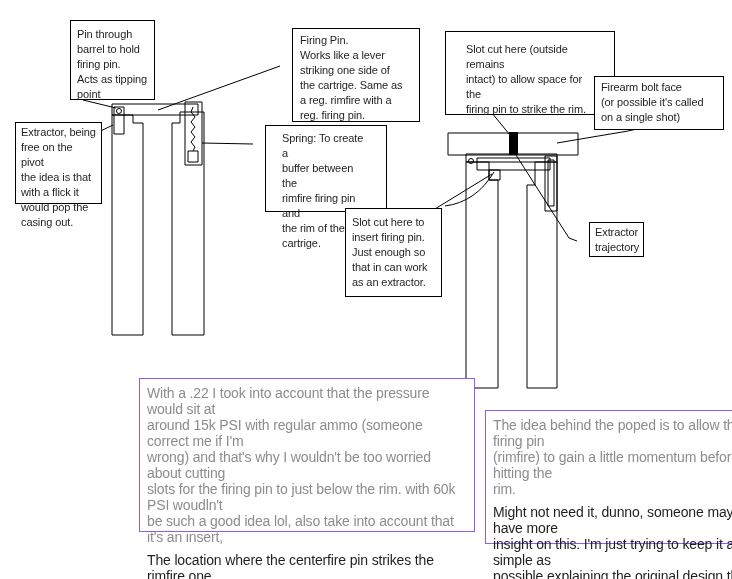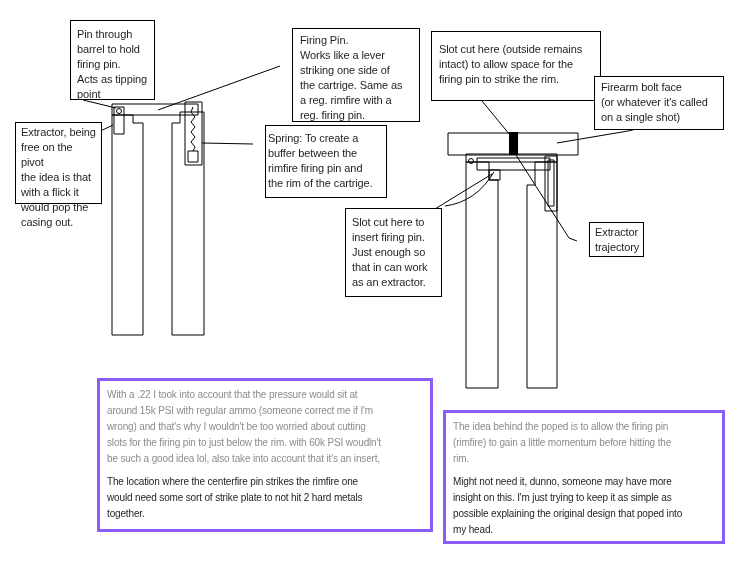--- a/index.html
+++ b/index.html
@@ -10,23 +10,24 @@
   .drawlayer{position:absolute;left:0;top:0;}
   .drawlayer *{vector-effect:non-scaling-stroke;}
   .stroke{fill:none;stroke:#000000;stroke-width:1;}
   .fillink{fill:#000000;stroke:none;}
   .note{
     position:absolute;border:1px solid #000000;background:#ffffff;
     color:#1f1f1f;font-size:11px;line-height:15px;white-space:pre-line;
     box-sizing:border-box;letter-spacing:-0.1px;margin-left:12px;
   }
   .bignote{
-    position:absolute;border:3px solid #8b5cf6;background:#ffffff;
-    box-sizing:border-box;font-size:10px;line-height:16px;
+    position:absolute;border:1px solid #8b5cf6;background:#ffffff;
+    box-sizing:border-box;font-size:14px;line-height:16px;
     letter-spacing:-0.15px;
+    margin-left:42px;
   }
   .bignote p{margin:0;white-space:pre-line;}
   .muted{color:#8c8c8c;}
   .strong{color:#1f1f1f;}
   .gap-top{margin-top:7px !important;}
 </style>
 </head>
 <body>
 
 <div class="stage">
@@ -82,31 +83,31 @@
 a reg. rimfire with a
 reg.  firing pin.</div>
 
   <div class="note" style="left:3px;top:122px;width:87px;height:82px;padding:2px 5px;">Extractor, being
 free on the pivot
 the idea is that
 with a flick it
 would pop the
 casing out.</div>
 
-  <div class="note" style="left:253px;top:125px;width:122px;height:73px;padding:5px 2px;">Spring: To create a
+  <div class="note" style="left:253px;top:125px;width:122px;height:87px;padding:5px 16px;">Spring: To create a
 buffer between the
 rimfire firing pin and
 the rim of the cartrige.</div>
 
-  <div class="note" style="left:419px;top:31px;width:170px;height:70px;padding:10px 7px;">Slot cut here (outside remains
+  <div class="note" style="left:433px;top:31px;width:170px;height:84px;padding:10px 20px;">Slot cut here (outside remains
 intact) to allow space for the
 firing pin to strike the rim.</div>
 
   <div class="note" style="left:582px;top:76px;width:130px;height:54px;padding:3px 6px;">Firearm bolt face
-(or whatever it's called
+(or possible it's called
 on a single shot)</div>
 
   <div class="note" style="left:577px;top:222px;width:55px;height:35px;padding:2px 5px;">Extractor
 trajectory</div>
 
   <div class="note" style="left:333px;top:208px;width:97px;height:89px;padding:6px 6px;">Slot cut here to
 insert firing pin.
 Just enough so
 that in can work
 as an extractor.</div>

